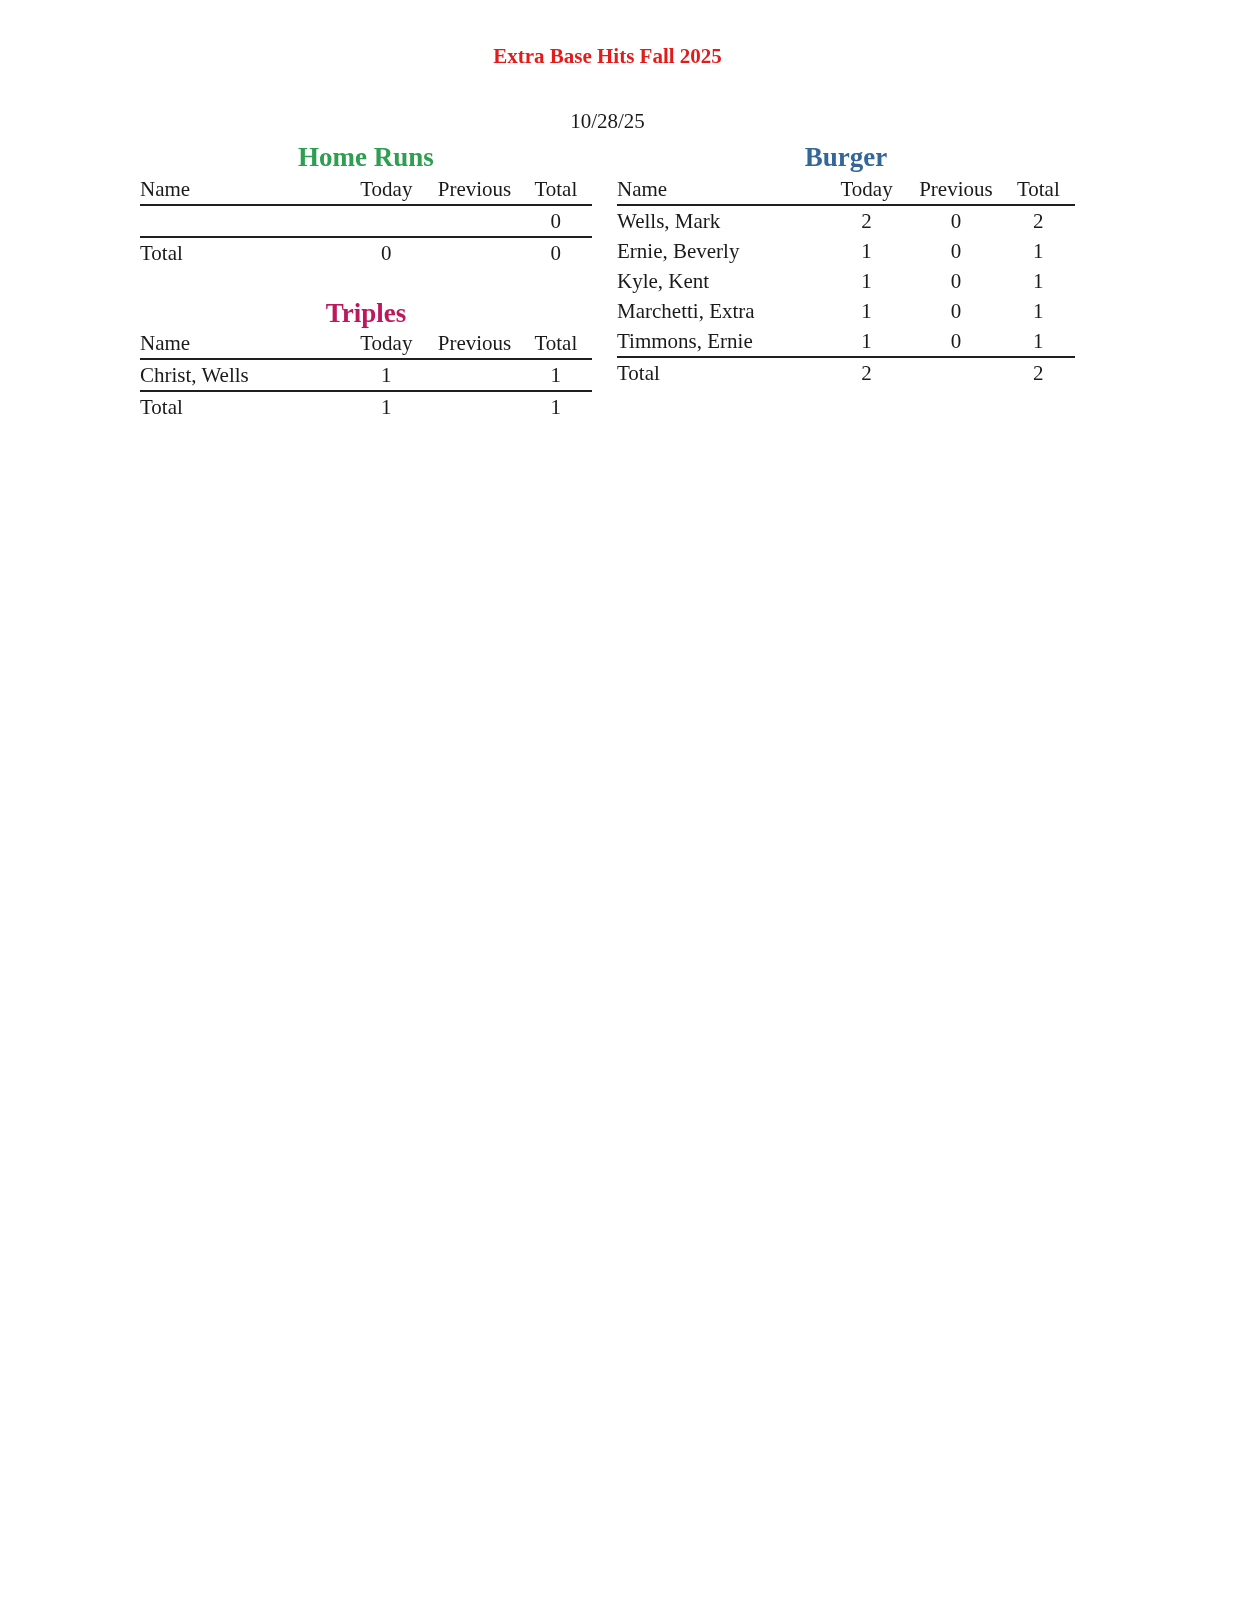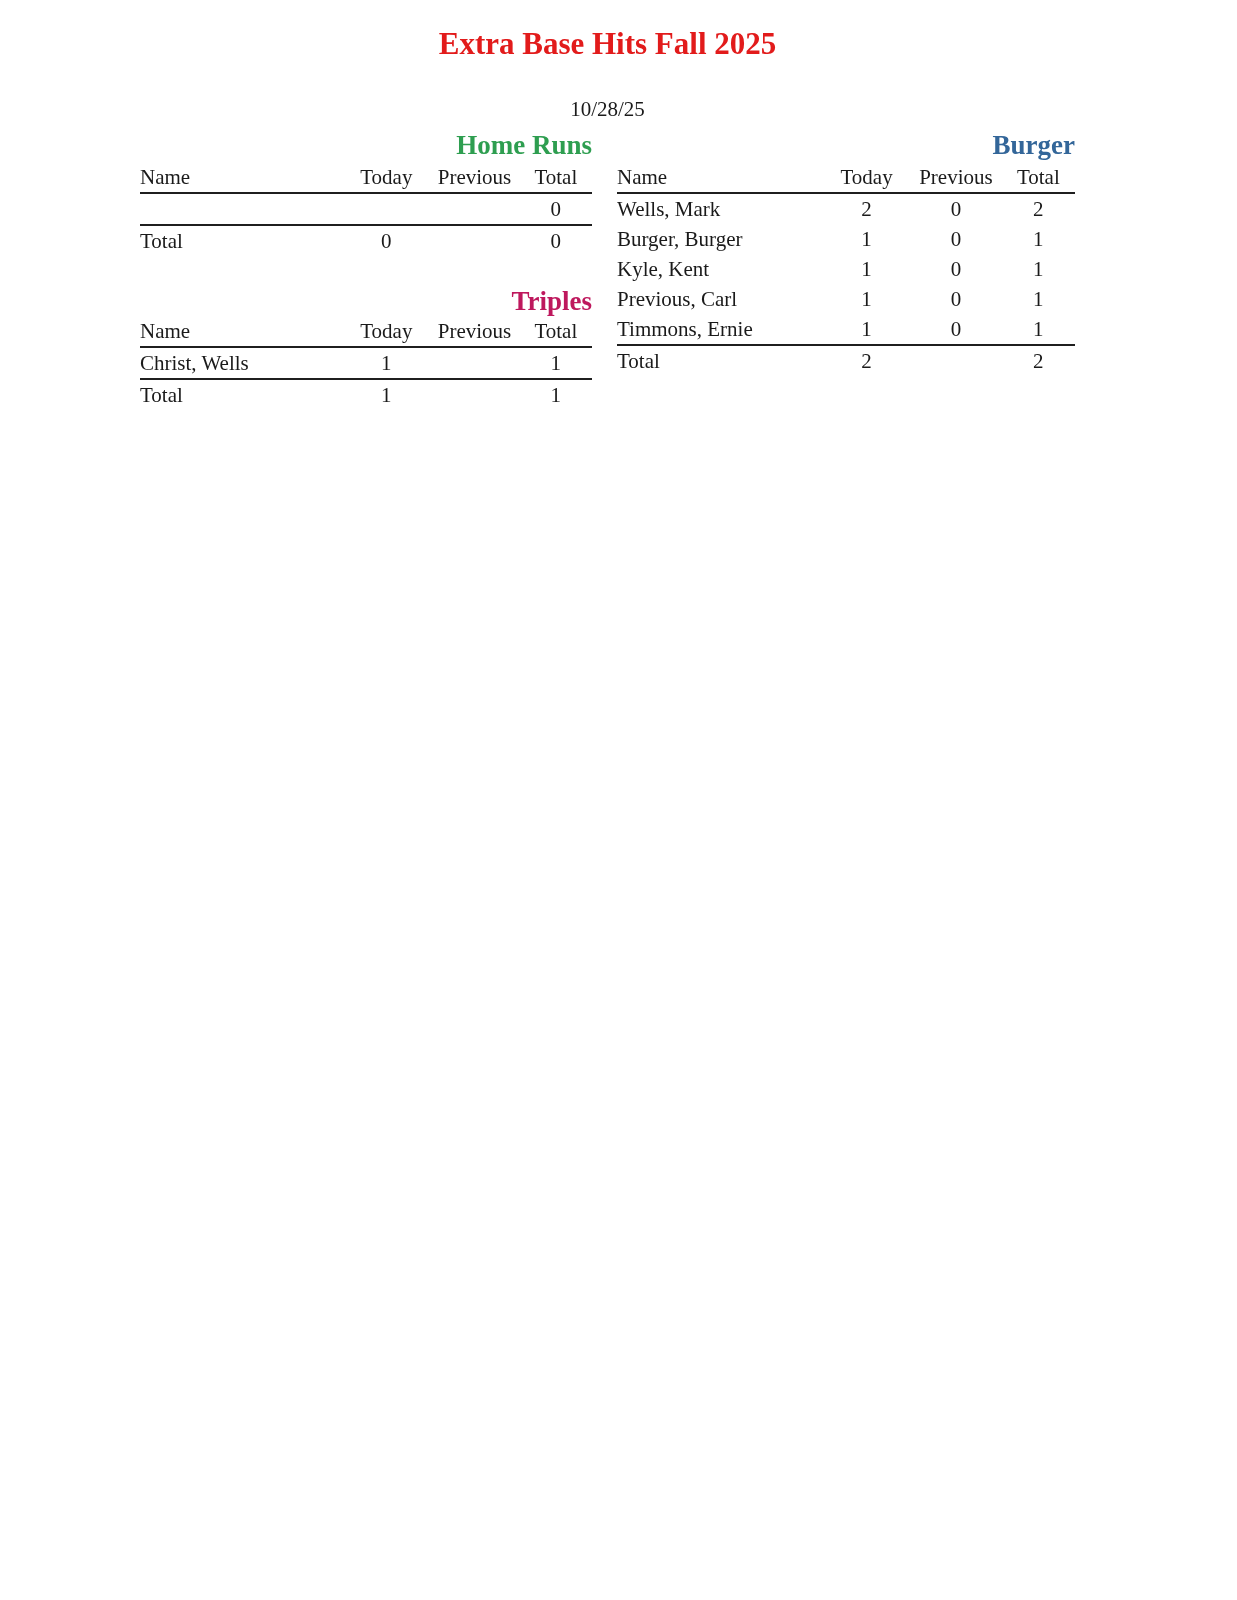--- a/index.html
+++ b/index.html
@@ -11,42 +11,42 @@
     font-family: "Liberation Serif", "DejaVu Serif", serif;
     color: #1a1a1a;
   }
   .page {
     box-sizing: border-box;
     padding: 22px 0 0 140px;
     width: 1075px;
   }
   .content { width: 935px; }
   h1.title {
-    margin: 2px;
-    text-align: center;
-    font-size: 31px;
+    margin: 14px;
+    text-align: center;
+    font-size: 21px;
     line-height: 40px;
     font-weight: bold;
   }
   .date-line {
     text-align: center;
     font-size: 21px;
     line-height: 26px;
     margin-top: 32px;
   }
   .cols {
     display: flex;
     gap: 25px;
     margin-top: 6px;
   }
   .col-left  { width: 452px; }
   .col-right { width: 458px; }
   h2.section {
     margin: 0;
-    text-align: right;
+    text-align: center;
     font-size: 27px;
     font-weight: bold;
     height: 34px;
     line-height: 34px;
   }
   h2.section-mid {
     height: 30px;
     line-height: 30px;
   }
   .spacer { height: 30px; }
@@ -176,33 +176,33 @@
             </tr>
           </thead>
           <tbody>
             <tr>
               <td class="name">Wells, Mark</td>
               <td>2</td>
               <td>0</td>
               <td>2</td>
             </tr>
             <tr>
-              <td class="name">Burger, Burger</td>
+              <td class="name">Ernie, Beverly</td>
               <td>1</td>
               <td>0</td>
               <td>1</td>
             </tr>
             <tr>
               <td class="name">Kyle, Kent</td>
               <td>1</td>
               <td>0</td>
               <td>1</td>
             </tr>
             <tr>
-              <td class="name">Previous, Carl</td>
+              <td class="name">Marchetti, Extra</td>
               <td>1</td>
               <td>0</td>
               <td>1</td>
             </tr>
             <tr class="last-data">
               <td class="name">Timmons, Ernie</td>
               <td>1</td>
               <td>0</td>
               <td>1</td>
             </tr>

